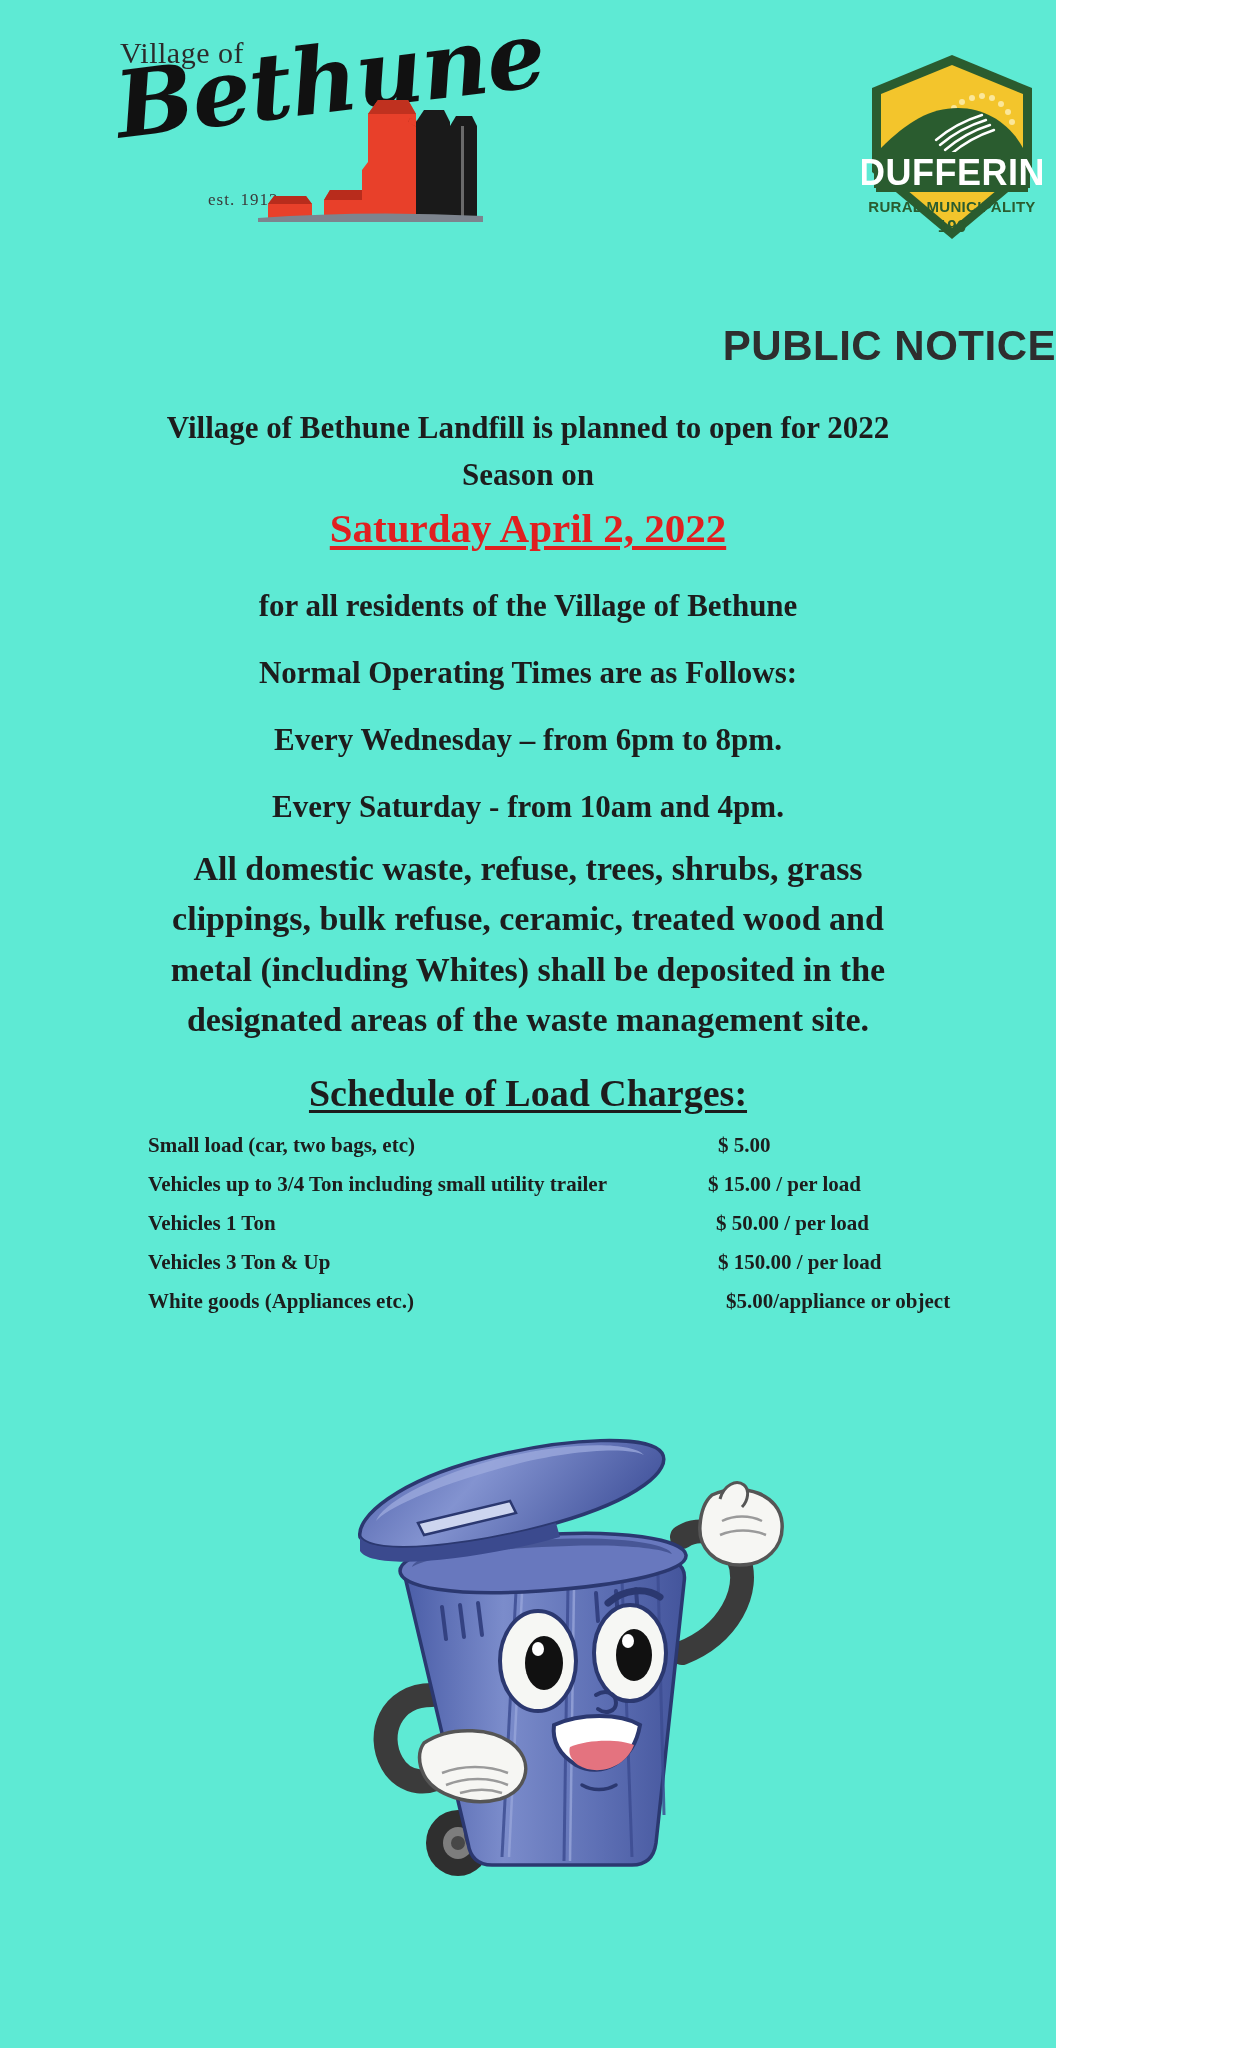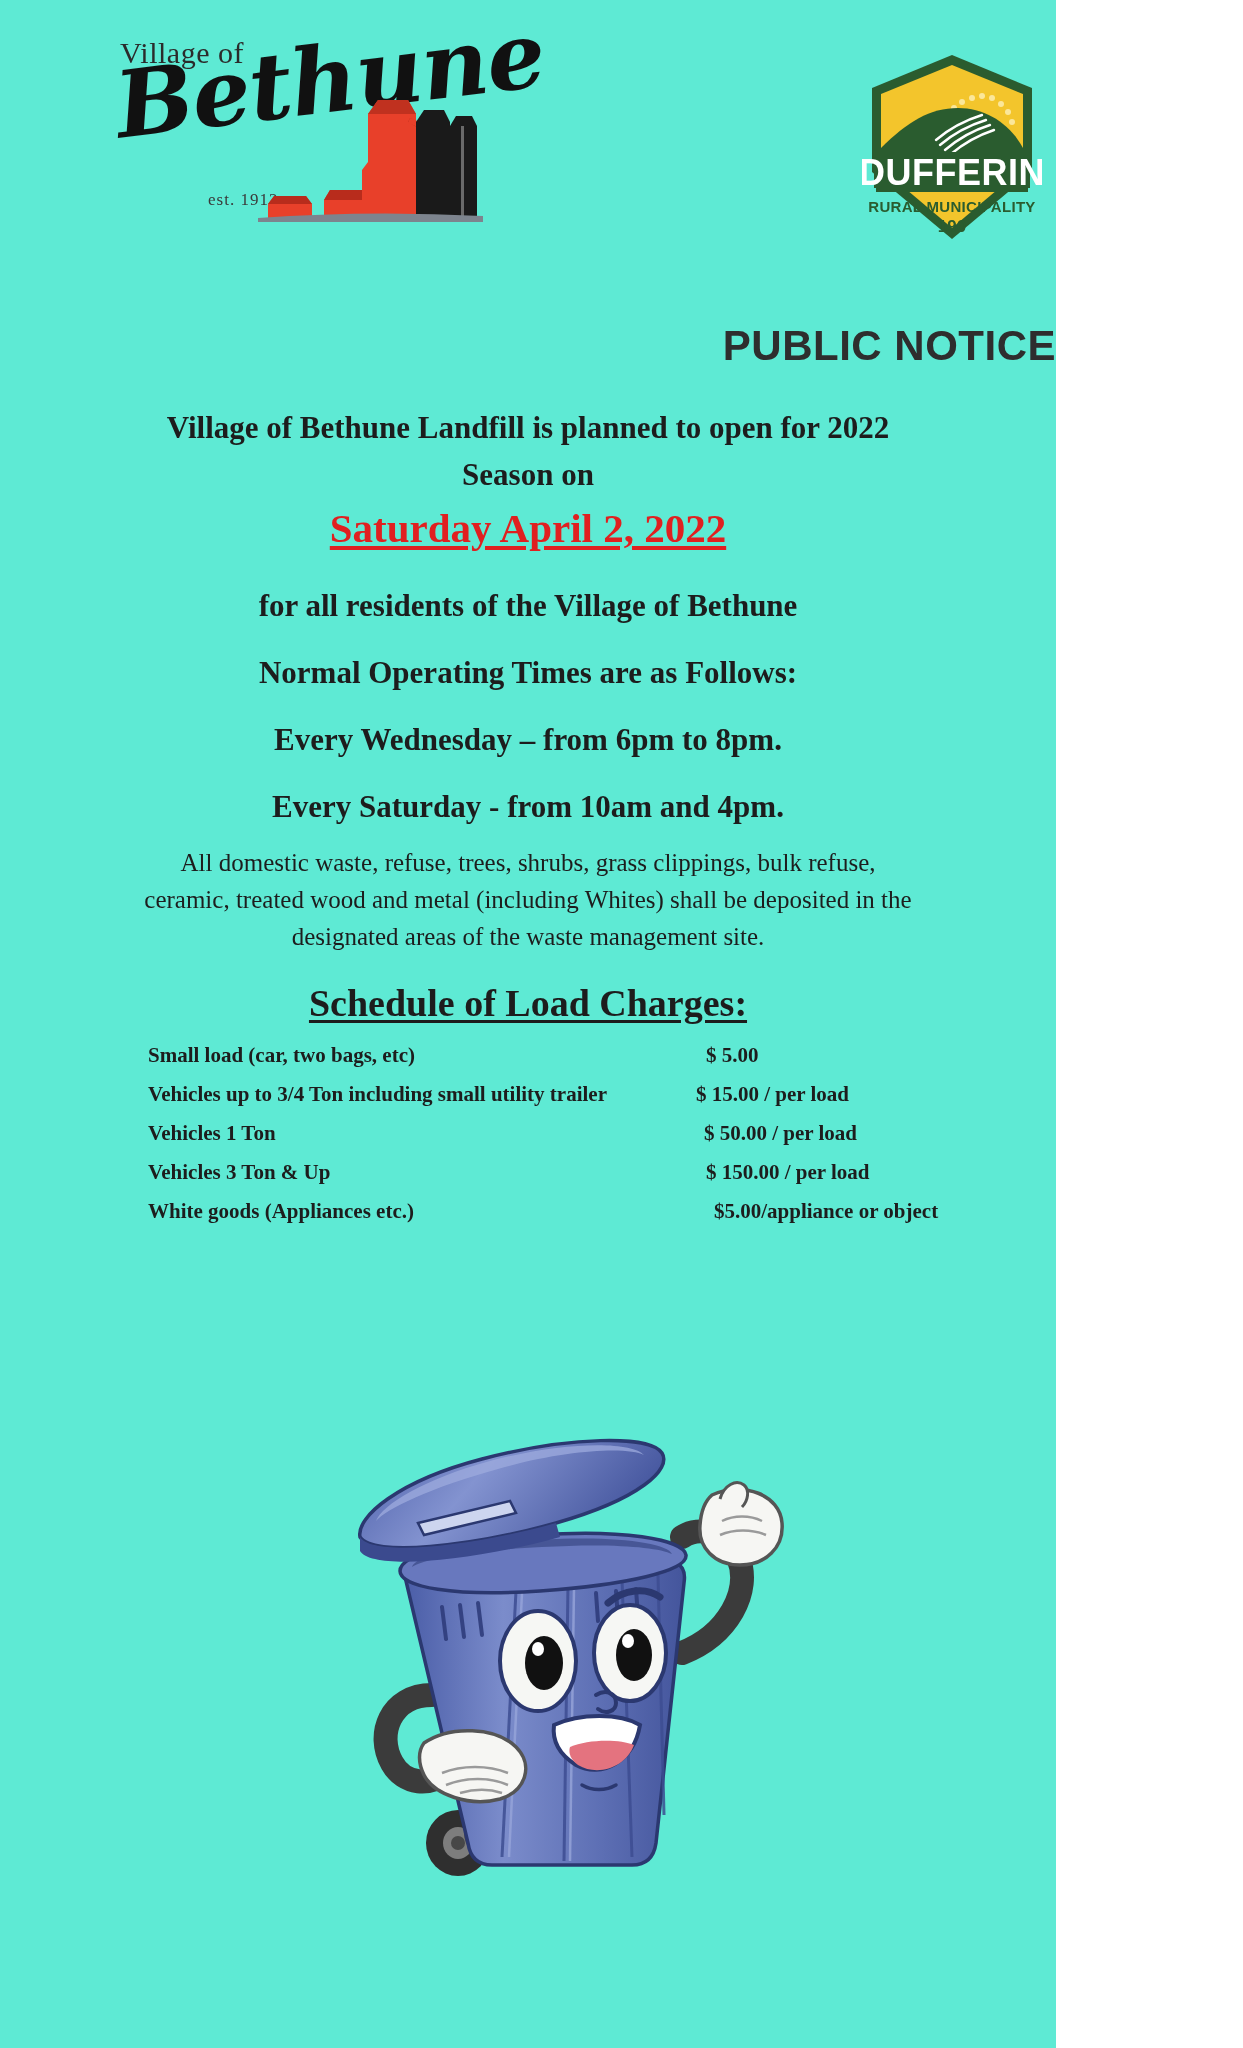--- a/index.html
+++ b/index.html
@@ -113,22 +113,22 @@
     font-family: "Liberation Serif", "DejaVu Serif", serif;
     font-weight: bold;
     font-size: 41px;
     color: #e02020;
     text-decoration: underline;
     text-underline-offset: 4px;
     line-height: 1.5;
   }
   .para {
     font-family: "Liberation Serif", "DejaVu Serif", serif;
-    font-weight: normal;
-    font-size: 25px;
+    font-weight: bold;
+    font-size: 34px;
     line-height: 1.48;
     color: #1d1d1d;
     margin: 14px 0 0 0;
     padding: 0 14px;
   }
 
   .charges-heading {
     text-align: center;
     font-family: "Liberation Serif", "DejaVu Serif", serif;
     font-weight: bold;
@@ -141,20 +141,21 @@
 
   
   .fee-table {
     margin: 18px 0 0 0;
     padding: 0 140px 0 148px;
   }
   .fee-row {
     display: flex;
     align-items: flex-start;
     margin-bottom: 14px;
+    gap: 12px;
   }
   .fee-label {
     font-family: "Liberation Serif", "DejaVu Serif", serif;
     font-weight: bold;
     font-size: 21px;
     color: #1d1d1d;
     flex: 0 0 548px;
     white-space: nowrap;
   }
   .fee-value {

